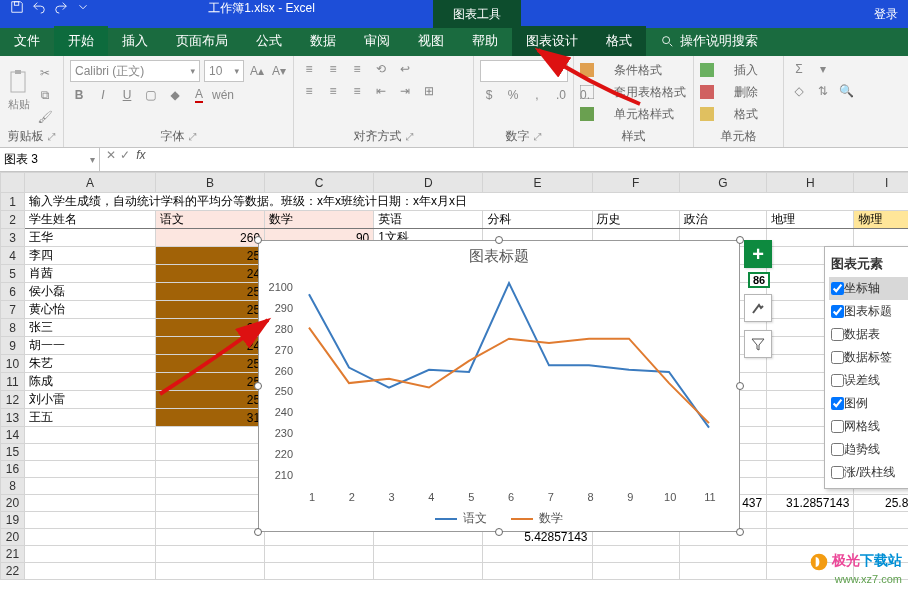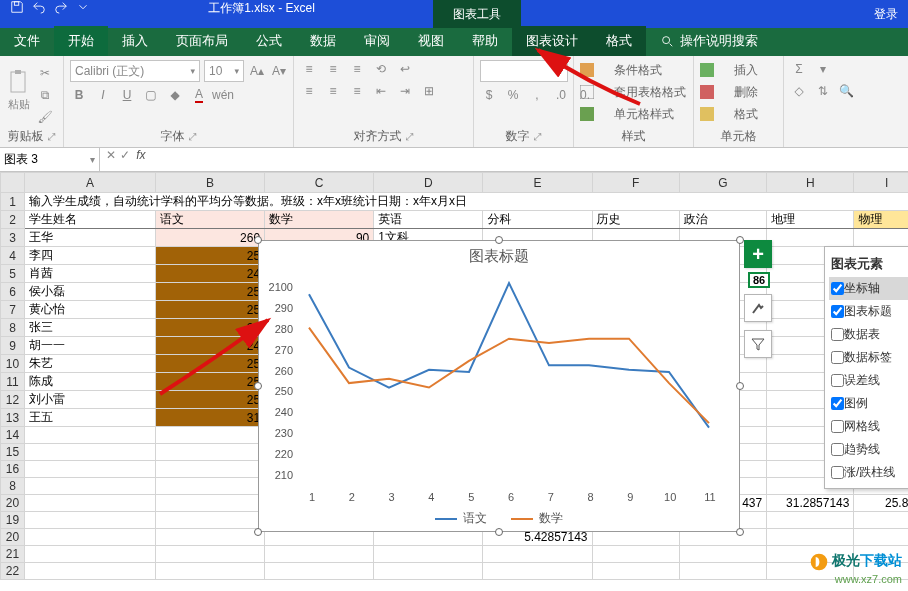--- a/index.html
+++ b/index.html
@@ -87,21 +87,21 @@
   .che-item.sel { background:#d8d8d8; }
   .che-item input { width:13px; height:13px; }
   .che-item .chev { margin-left:auto; color:#888; font-size:10px; }
 
   
   .arrow-svg { position:absolute; pointer-events:none; }
 
   
   .watermark { position:absolute; right:6px; bottom:4px; font-size:11px; text-align:right; line-height:14px; }
   .watermark .brand { color:#008fd5; font-weight:bold; font-size:14px; }
-  .watermark .brand .j { color:#0f766e; }
+  .watermark .brand .j { color:#ec4899; }
   .watermark .url { color:#5fa04e; }
   .watermark .ico { width:20px; height:20px; display:inline-block; vertical-align:middle; }
 
   .pill86 { position:absolute; left:748px; top:100px; border:2px solid #0d8a3f; font-size:11px; padding:0 3px; background:#fff; font-weight:bold; }
 </style>
 </head>
 <body>
 
 <div class="titlebar">
   <div class="qat">

